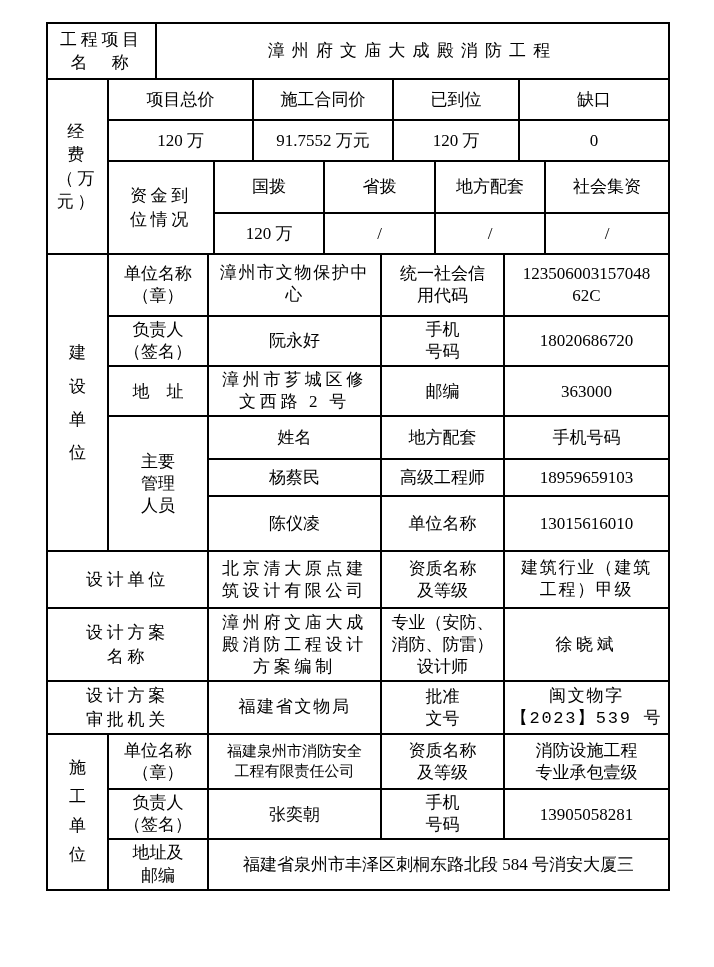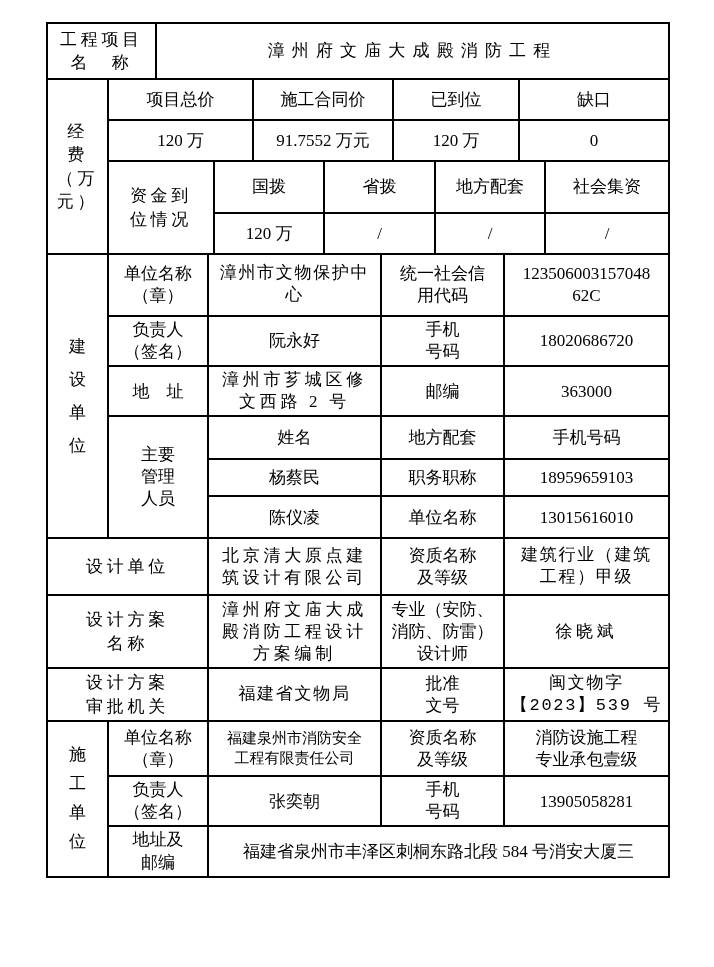--- a/index.html
+++ b/index.html
@@ -28,21 +28,21 @@
     vertical-align: middle;
     font-size: 17px;
     line-height: 1.38;
     white-space: pre-line;
     padding: 2px 3px;
     overflow: hidden;
   }
   
   .h66{height:66px}.h67{height:56px}.h41{height:41px}.h40{height:52px}
   .h62{height:62px}.h44{height:44px}.h48{height:48px}.h43{height:43px}
-  .h47{height:37px}.h46{height:42px}.h57{height:57px}.h73{height:73px}
+  .h47{height:37px}.h46{height:55px}.h57{height:57px}.h73{height:73px}
   .h52{height:52px}.h55{height:55px}.h50{height:50px}
   
   .ls1 { letter-spacing: 0.42em; }
   .ls2 { letter-spacing: 0.22em; }
   .ls3 { letter-spacing: 0.1em; font-family: Liberation Mono, monospace; }
   
   .vert  { line-height: 1.95; }
   .vert2 { line-height: 1.7; }
   .small { font-size: 15px; margin-left: 24px; }
   .tight { line-height: 1.3; }
@@ -153,21 +153,21 @@
     <tr class="h43">
       <td rowspan="3" class="tight">主要
 管理
 人员</td>
       <td>姓名</td>
       <td>地方配套</td>
       <td>手机号码</td>
     </tr>
     <tr class="h47">
       <td>杨蔡民</td>
-      <td>职务职称</td>
+      <td>高级工程师</td>
       <td>18959659103</td>
     </tr>
     <tr class="h46">
       <td>陈仪凌</td>
       <td>单位名称</td>
       <td>13015616010</td>
     </tr>
     <tr class="h57">
       <td colspan="2" class="ls2">设计单位</td>
       <td class="ls2 tight">北京清大原点建

